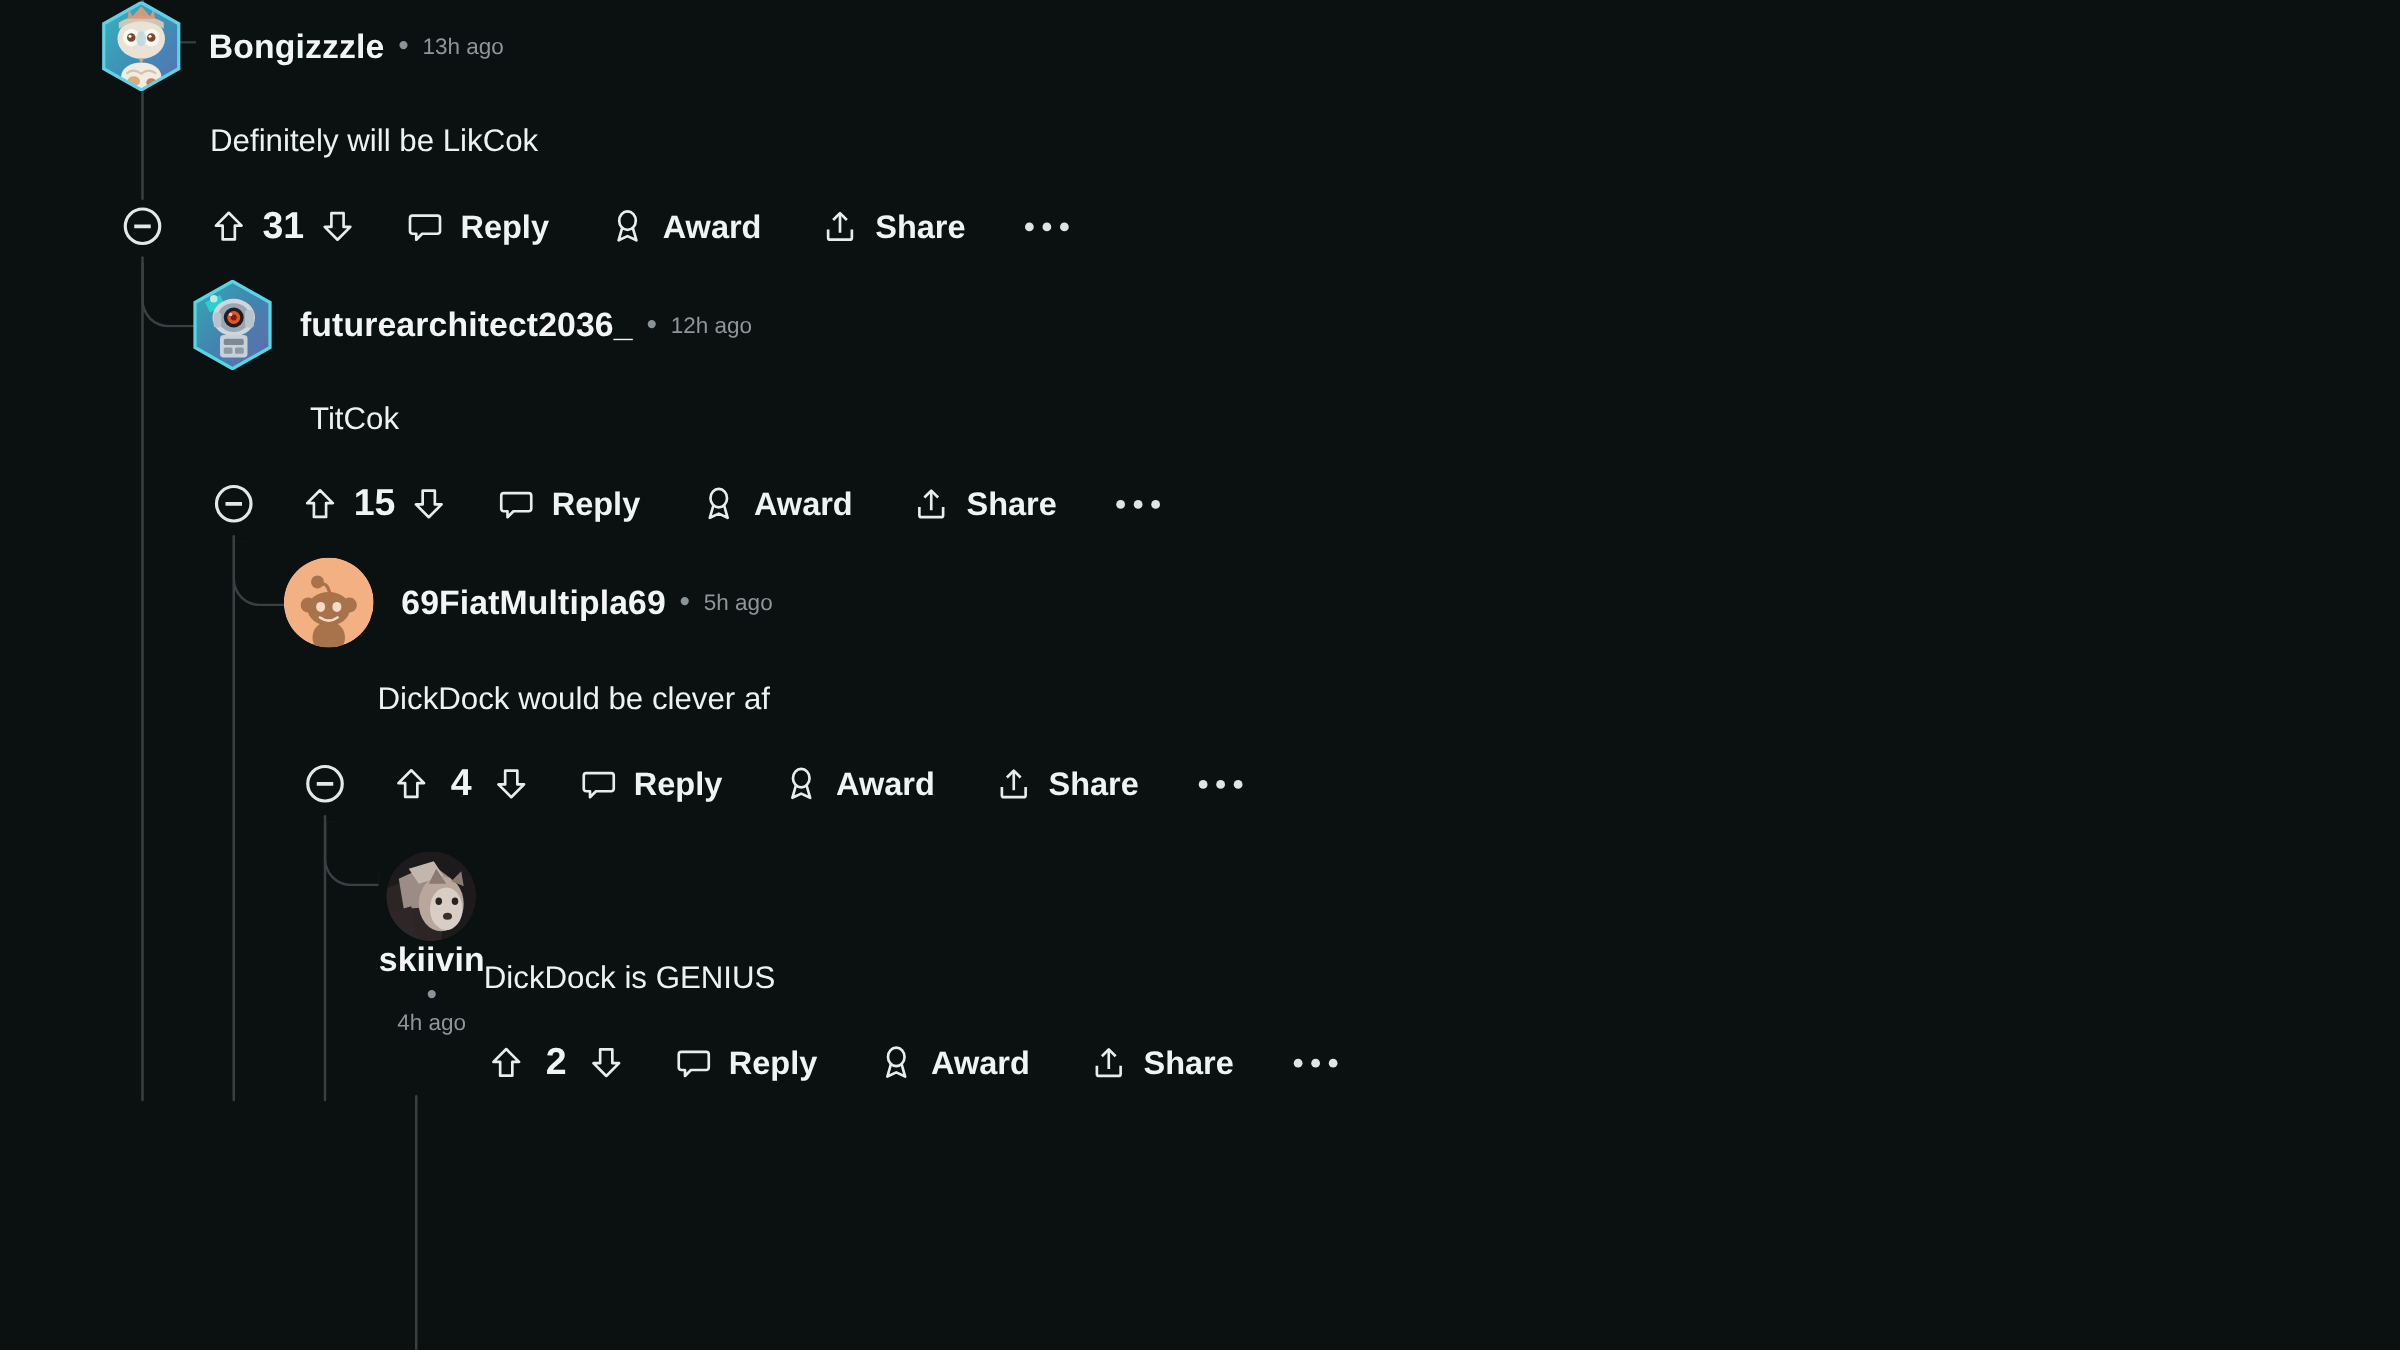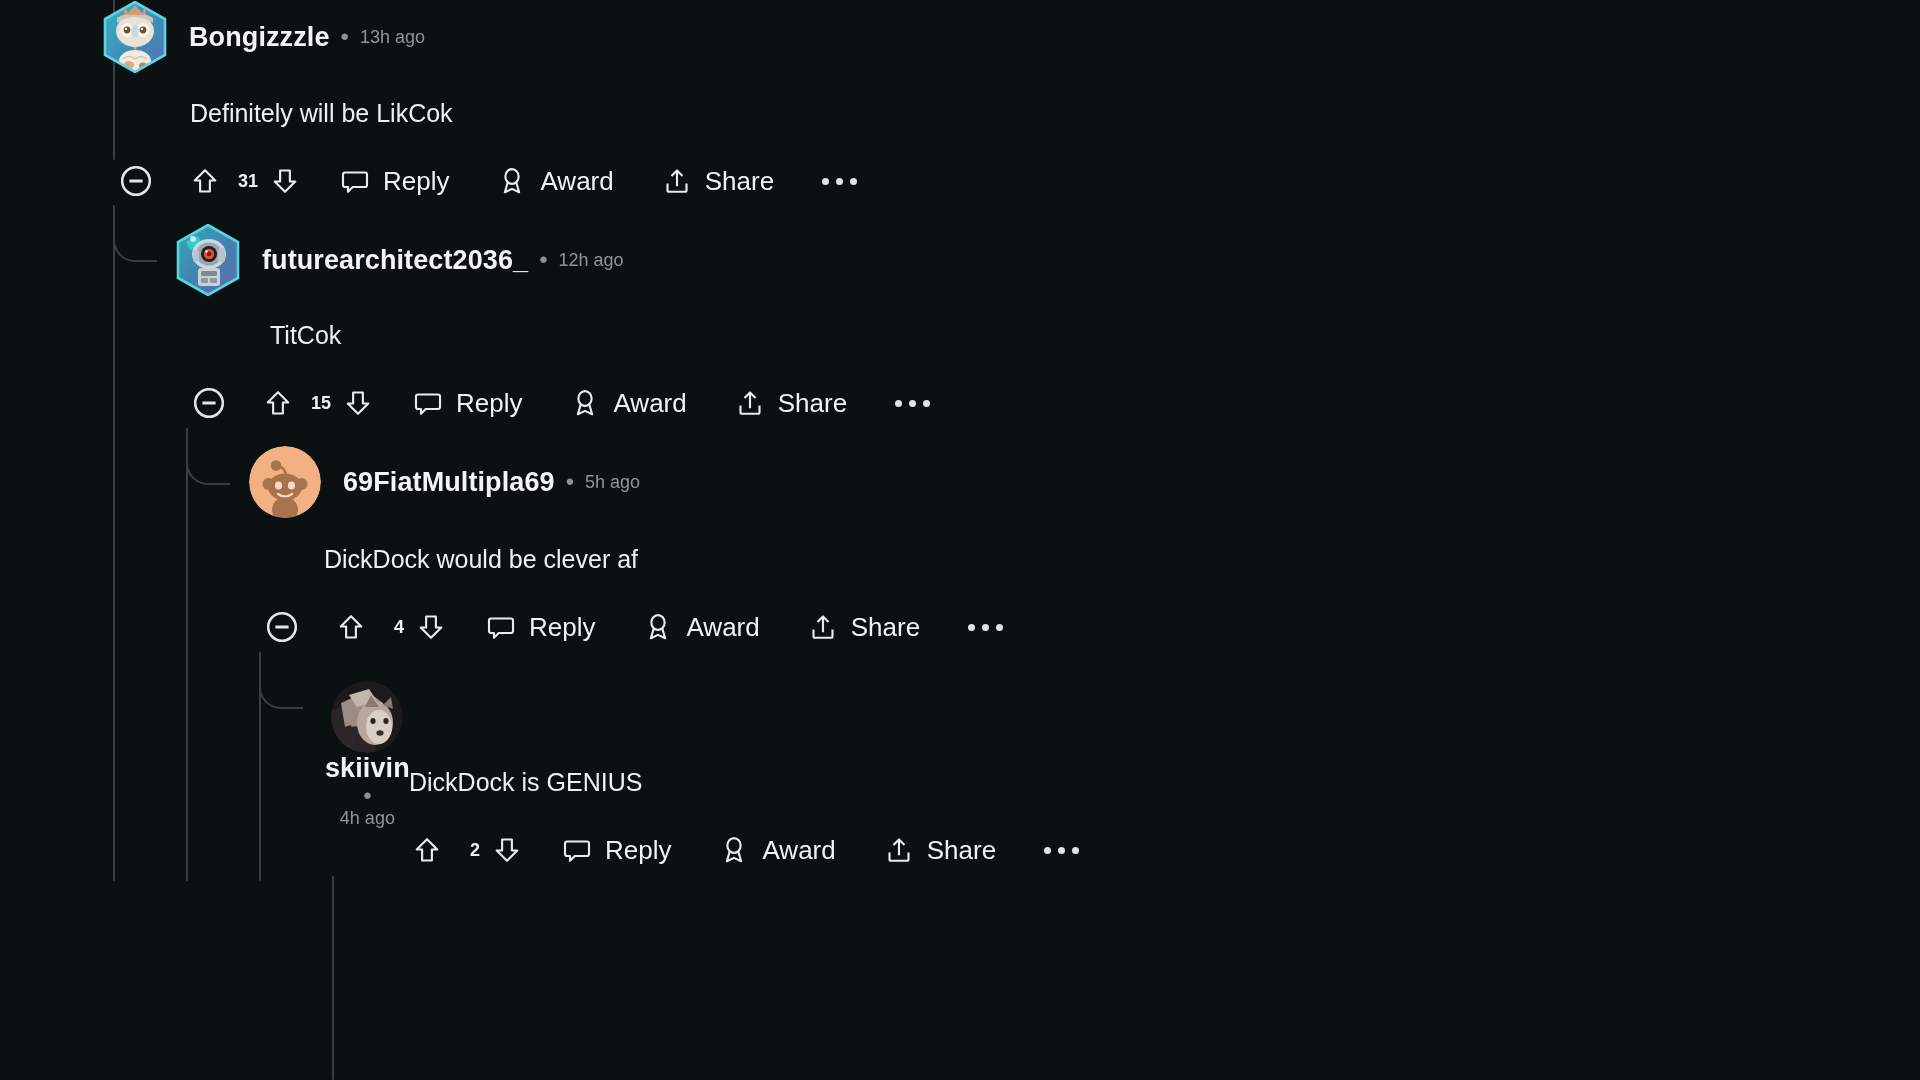--- a/index.html
+++ b/index.html
@@ -14,21 +14,20 @@
   body {
     font-family: "Liberation Sans", sans-serif;
     color: #e5e9ea;
     -webkit-font-smoothing: antialiased;
   }
 
   #thread {
     position: relative;
     width: 1636px;
     height: 1080px;
-    padding-left: 22px;
   }
 
   
   .comment {
     position: absolute;
   }
 
   
   .rail {
     position: absolute;
@@ -115,37 +114,37 @@
   .act {
     display: flex;
     align-items: center;
     height: 46px;
     color: #f0f3f4;
     cursor: pointer;
   }
 
   .act-label {
     font-size: 26px;
-    font-weight: normal;
+    font-weight: bold;
     margin-left: 13px;
     white-space: nowrap;
   }
 
   .votes {
     display: flex;
     align-items: center;
     gap: 0;
   }
 
   .vcount {
-    font-size: 18px;
+    font-size: 30px;
     font-weight: bold;
     color: #f0f3f4;
     min-width: 26px;
-    text-align: right;
+    text-align: center;
     margin: 0 12px;
   }
 
   .icon {
     display: inline-flex;
     align-items: center;
     justify-content: center;
     flex: 0 0 auto;
   }
 

